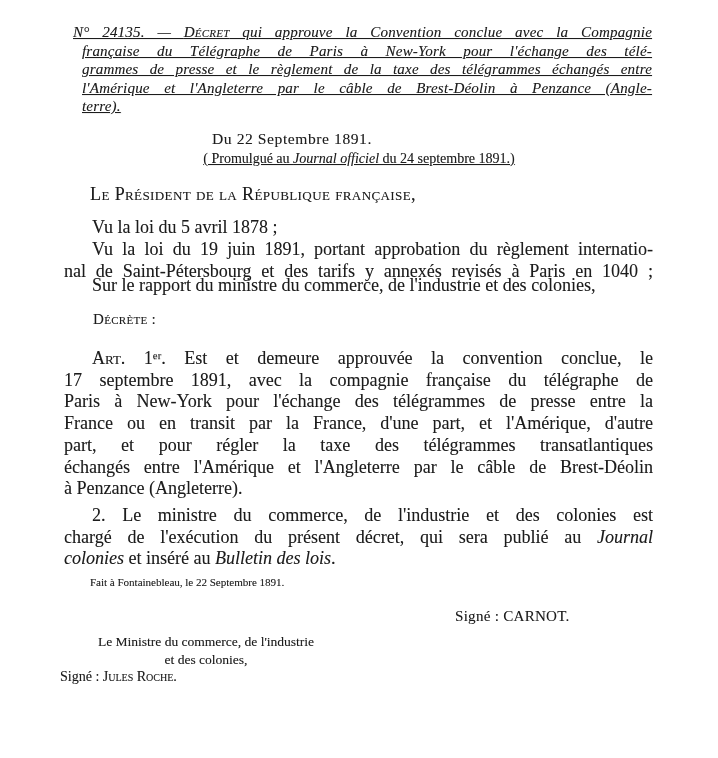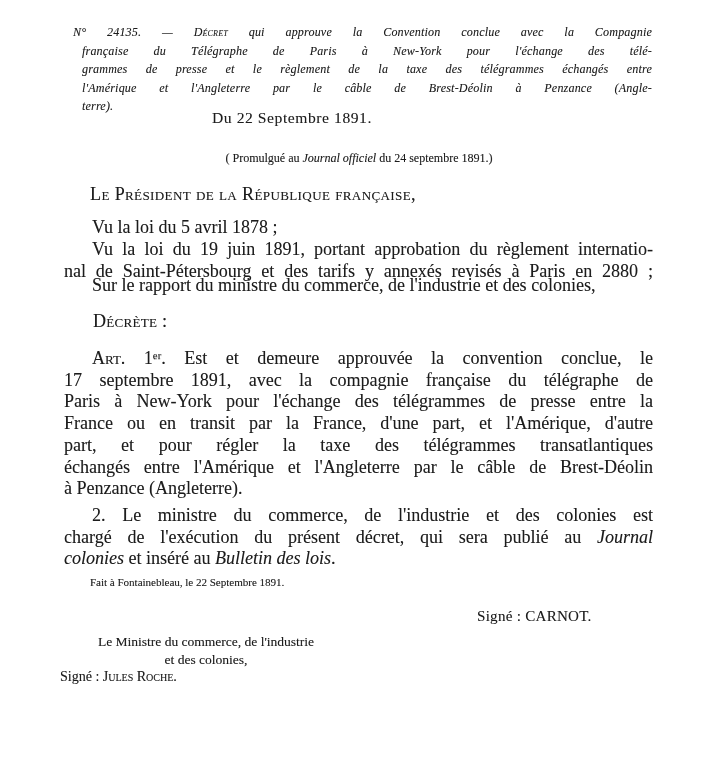--- a/index.html
+++ b/index.html
@@ -16,42 +16,42 @@
 
   .jline { text-align:justify; text-align-last:justify; }
   .lline { text-align:center; text-align-last:left; }
   .ind   { text-indent:28px; }
   .sc    { font-variant:small-caps; }
   sup.sup{ font-size:0.6em; line-height:0; vertical-align:0.42em; }
   .it    { font-style:italic; }
 
   .header-block {
     left:73px; top:23px; width:579px; box-sizing:border-box; padding-left:9px;
-    font-style:italic; font-size:12px; line-height:18.6px; letter-spacing:0.2px;
+    font-style:italic; font-size:15px; line-height:18.6px; letter-spacing:0.2px;text-decoration:underline;
   }
   .header-block .first { text-indent:-9px; }
 
-  .date-line    { left:0; top:109px; width:584px; text-align:center; font-size:15.5px; letter-spacing:0.6px; }
-  .promulgation { left:0; top:151px; width:718px; text-align:center; font-size:12px; }
+  .date-line    { left:0; top:130px; width:584px; text-align:center; font-size:15.5px; letter-spacing:0.6px; }
+  .promulgation { left:0; top:151px; width:718px; text-align:center; font-size:14px;text-decoration:underline; }
 
   .president { left:90px; top:184px; font-size:18px; letter-spacing:0.4px; }
 
   .para { left:64px; width:589px; font-size:18px; line-height:21.7px; }
   .vu1  { top:217px; text-indent:28px; }
   .vu2  { top:239px; }
   .sur  { top:275px; text-indent:28px; }
 
-  .decrete { left:93px; top:311px; font-size:18px; letter-spacing:0.3px; }
+  .decrete { left:93px; top:311px; font-size:15px; letter-spacing:0.3px; }
 
   .art1 { top:348px; }
   .art2 { top:505px; }
 
   .fait { left:90px; top:576px; font-size:11px; }
 
-  .sig-carnot { left:455px; top:608px; font-size:15px; letter-spacing:0.3px;margin-left:22px; }
+  .sig-carnot { left:455px; top:608px; font-size:15px; letter-spacing:0.3px; }
 
   .minister  { left:60px; top:633px; width:292px; text-align:center;
                font-size:13.5px; line-height:17.5px; }
   .sig-roche { left:60px; top:669px; width:292px; text-align:left; font-size:14px; }
 </style>
 </head>
 <body>
 
 <div class="page">
 
@@ -66,21 +66,21 @@
   <div class="abs date-line">Du 22 Septembre 1891.</div>
 
   <div class="abs promulgation"><span>( Promulgué au </span><span class="it">Journal officiel</span><span> du 24 septembre 1891.)</span></div>
 
   <div class="abs president sc">Le Président de la République française,</div>
 
   <div class="abs para vu1">Vu la loi du 5 avril 1878 ;</div>
 
   <div class="abs para vu2">
     <div class="jline ind">Vu la loi du 19 juin 1891, portant approbation du règlement internatio-</div>
-    <div class="jline">nal de Saint-Pétersbourg et des tarifs y annexés revisés à Paris en 2880 ;</div>
+    <div class="jline">nal de Saint-Pétersbourg et des tarifs y annexés revisés à Paris en 1040 ;</div>
   </div>
 
   <div class="abs para sur">Sur le rapport du ministre du commerce, de l'industrie et des colonies,</div>
 
   <div class="abs decrete sc">Décrète :</div>
 
   <div class="abs para art1">
     <div class="jline ind"><span class="sc">Art.</span><span> 1</span><sup class="sup">er</sup><span>. Est et demeure approuvée la convention conclue, le</span></div>
     <div class="jline">17 septembre 1891, avec la compagnie française du télégraphe de</div>
     <div class="jline">Paris à New-York pour l'échange des télégrammes de presse entre la</div>

